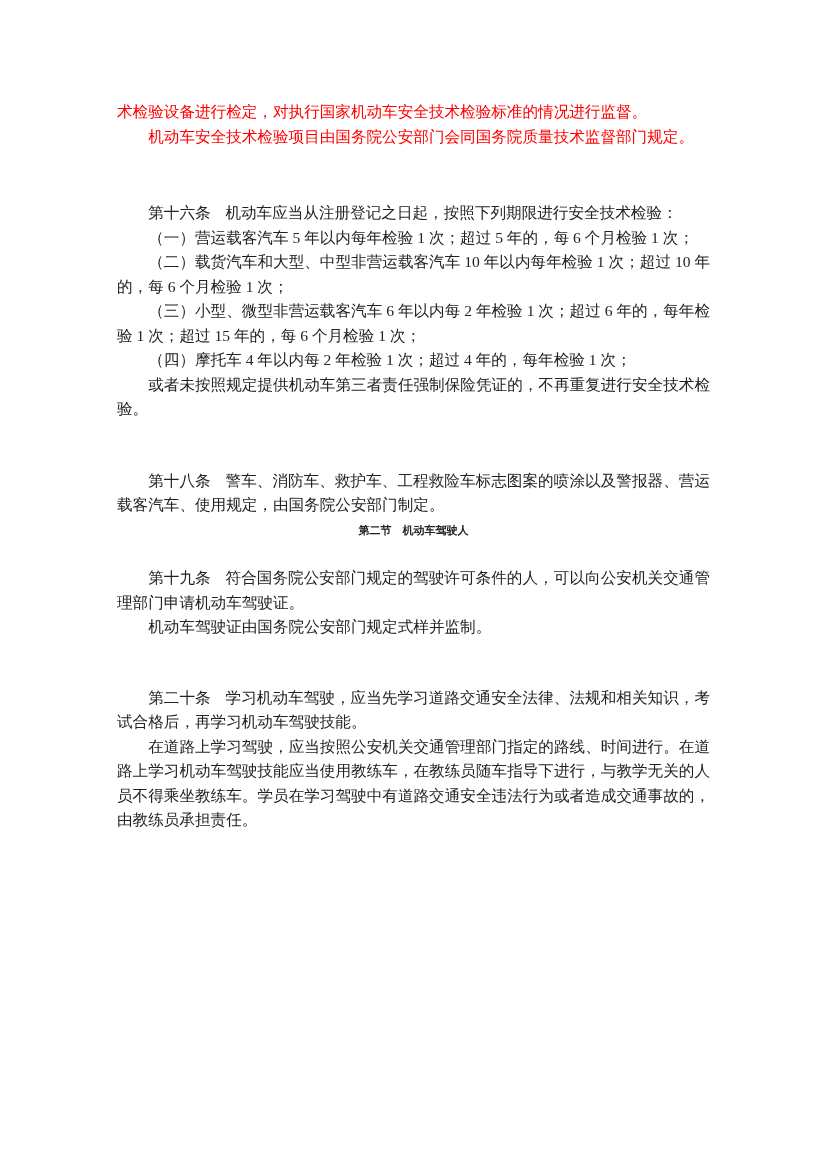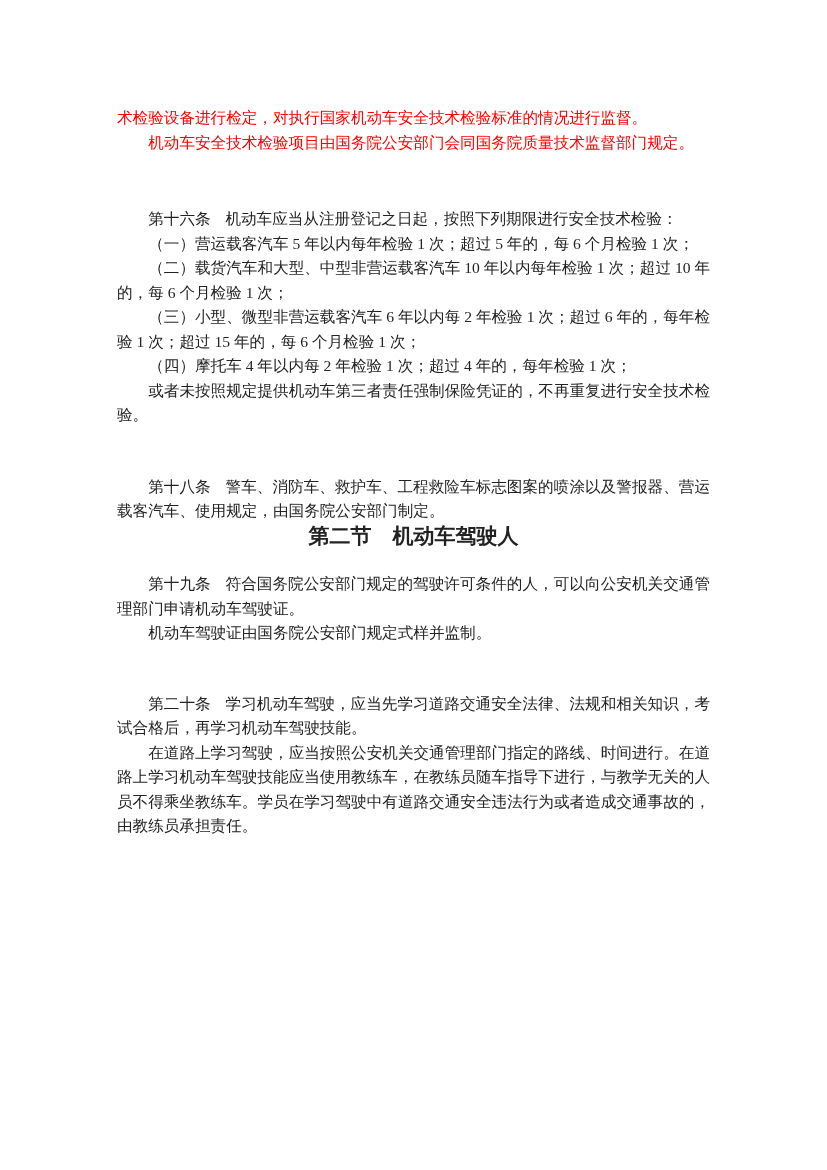--- a/index.html
+++ b/index.html
@@ -5,21 +5,21 @@
 <style>
   html, body {
     margin: 0;
     padding: 0;
     background: #ffffff;
   }
   .page {
     position: relative;
     width: 827px;
     height: 856px;
-    margin: 6px auto;
+    margin: 0 auto;
     background: #ffffff;
     font-family: "Liberation Serif", "DejaVu Serif", serif;
     font-size: 15.6px;
     line-height: 24.5px;
     color: #222222;
     overflow: hidden;
   }
   .content {
     padding: 100px 117px 0 117px;
     text-align: justify;
@@ -37,21 +37,21 @@
     font-weight: normal;
     margin-right: 0.95em;
   }
   .gap-a16 { margin-top: 52px !important; }
   .gap-a17 { margin-top: 47px !important; }
   .gap-a18 { margin-top: 47px !important; }
   .gap-a19 { margin-top: 24px !important; }
   .gap-a20 { margin-top: 46px !important; }
   .section-title {
     margin: 68px 0 0 0;
-    font-size: 21px;
+    font-size: 11px;
     font-weight: bold;
     text-align: center;
     text-indent: 0;
     line-height: 24.5px;
   }
   .footer {
     position: absolute;
     top: 1083px;
     left: 0;
     right: 0;

